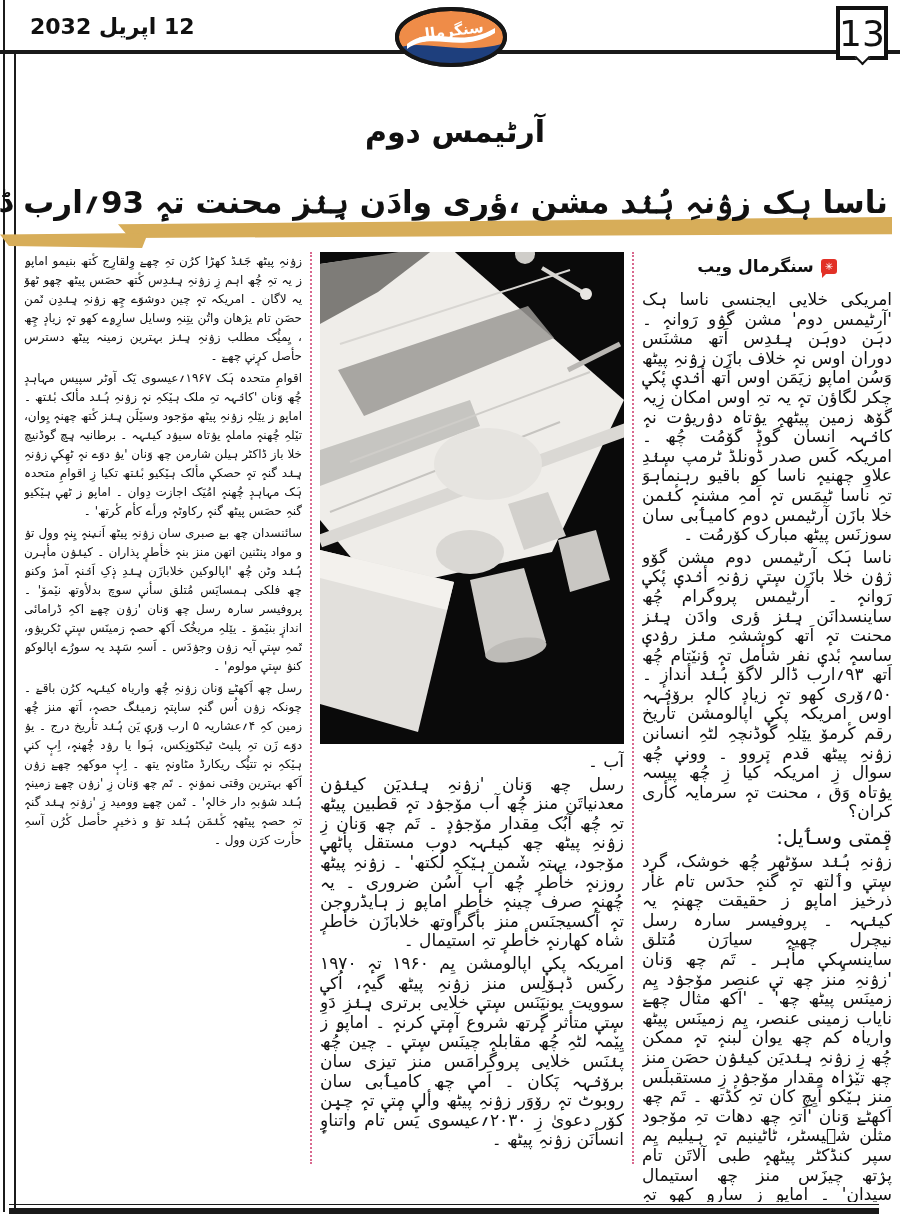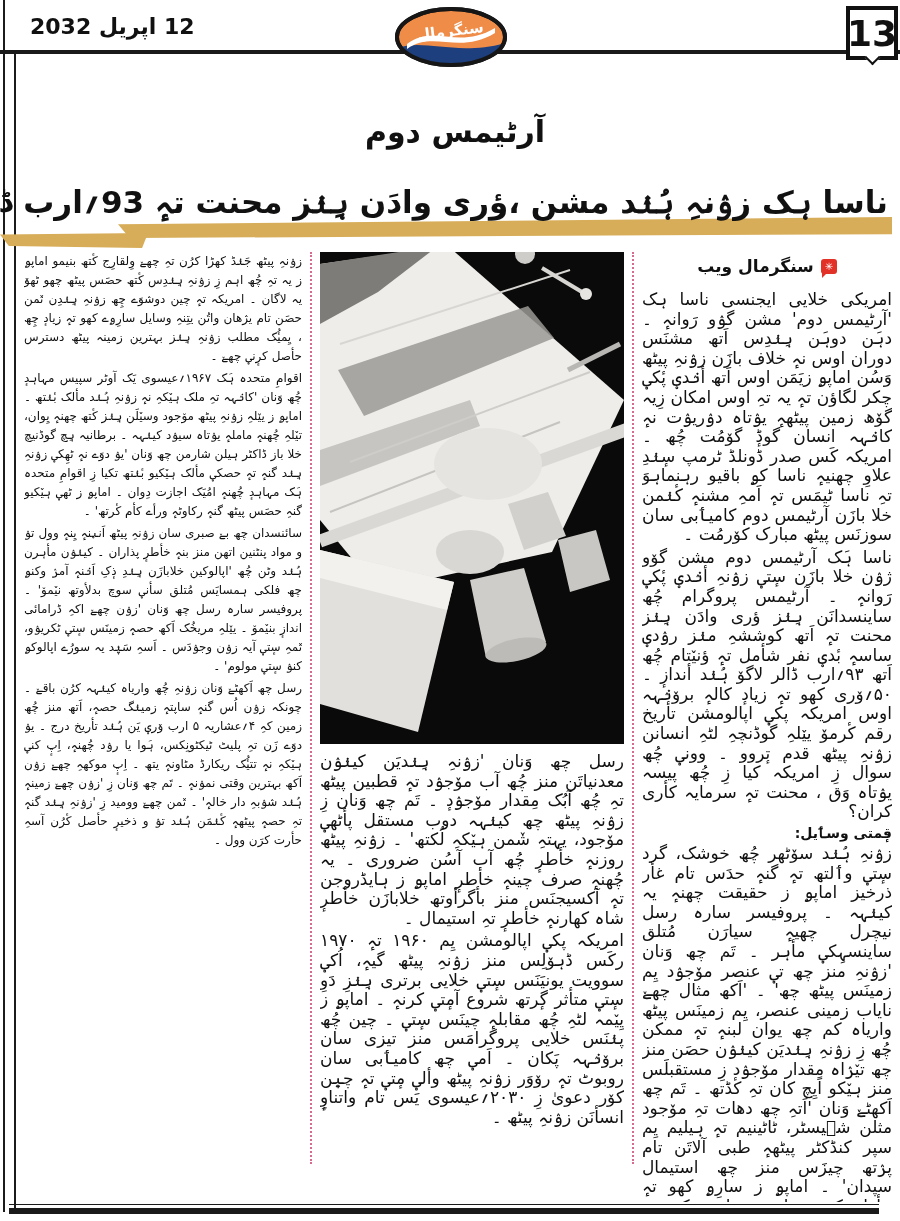--- a/index.html
+++ b/index.html
@@ -13,23 +13,23 @@
   .header-rule{position:absolute;left:0;right:0;top:50px;height:4px;background:#1a1a1a;}
   .bottom-rule-thick{position:absolute;left:9px;width:870px;top:1208px;height:6px;background:#1a1a1a;}
   .bottom-rule-thin{position:absolute;left:9px;width:870px;top:1204px;height:1px;background:#1a1a1a;}
   
   .date{
     position:absolute;top:14px;left:30px;width:180px;direction:rtl;text-align:left;
     font-size:22px;font-weight:bold;letter-spacing:.5px;
   }
   .logo{position:absolute;left:393px;top:6px;width:116px;height:62px;}
   .pagebox{
-    position:absolute;right:2px;top:6px;width:44px;height:46px;background:#fff;
+    position:absolute;right:12px;top:6px;width:44px;height:46px;background:#fff;
     border:4px solid #111;display:flex;align-items:center;justify-content:center;
-    font-size:36px;font-weight:bold;z-index:3;
+    font-size:36px;font-weight:normal;z-index:3;
   }
   .pagebox .notch{
     position:absolute;bottom:-7px;left:50%;margin-left:-5px;width:9px;height:9px;background:#fff;
     border-right:2px solid #111;border-bottom:2px solid #111;transform:rotate(45deg);
   }
   
   .kicker{
     position:absolute;top:114px;left:0;right:0;text-align:center;direction:rtl;
     font-size:30px;font-weight:bold;padding-left:10px;
   }
@@ -53,21 +53,21 @@
   .colsep{width:0;border-left:2px dotted #d9698f;height:912px;align-self:flex-start;}
   .col{overflow:hidden;direction:rtl;}
   .col-left{width:278px;height:950px;display:flex;flex-direction:column;}
   .col-mid{width:304px;height:950px;}
   .col-right{width:250px;height:950px;}
   .col-left .paras{flex:1 1 auto;overflow:hidden;}
   .body-text{
     font-size:17px;line-height:19.6px;text-align:justify;margin:0 0 3px 0;
   }
   .col-left .body-text{font-size:12px;line-height:19px;}
-  .subhead{font-size:14px;font-weight:bold;margin:2px 0 3px 0;text-align:right;}
+  .subhead{font-size:20px;font-weight:normal;margin:2px 0 3px 0;text-align:right;}
   .credit{
     text-align:center;font-weight:bold;font-size:13.5px;margin:6px 0 28px 0;direction:rtl;
   }
   
   .byline-row{
     display:flex;align-items:center;justify-content:center;gap:7px;direction:rtl;
     margin:4px 0 14px 0;
   }
   .byline-text{font-size:17px;font-weight:bold;}
   .byline-icon{
@@ -161,20 +161,21 @@
 
           <polygon points="0,298 134,330 98,480 0,452" fill="#e2e0dc"></polygon>
           <polygon points="0,298 134,330 127,358 0,326" fill="#f3f1ed"></polygon>
 
           <line x1="222" y1="16" x2="262" y2="40" stroke="#d8d6d2" stroke-width="4"></line>
           <circle cx="266" cy="42" r="6" fill="#e8e6e2"></circle>
           <line x1="248" y1="118" x2="300" y2="92" stroke="#b9b7b3" stroke-width="5"></line>
           <circle cx="205" cy="2" r="10" fill="#cfcdc9"></circle>
         </svg>
       </div>
+      <p class="body-text">آب ۔</p>
       <p class="body-text">رسل چھ وَنان 'زوٛنہِ ہِنٛدیَن کینٛوٛن معدنیاتَن منز چُھ آب مۆجوٛد تہٕ قطبین پیٹھ تہِ چُھ آبُک مِقدار مۆجوٛدٕ ۔ تَم چھ وَنان زِ زوٛنہِ پیٹھ چھ کینٛہہ دوب مستقل پأٹھؠ مۆجود، یہتہِ شٚمن ہیٚکہِ لُکتھ' ۔ زوٛنہِ پیٹھ روزنہٕ خأطرٕ چُھ آب آسُن ضروری ۔ یہ چُھنہٕ صرف چینہٕ خأطرٕ اماپۄ ز ہایڈروجن تہٕ آکسیجنَس منز بأگرأوتھ خلابازَن خأطرٕ شاہ کھارنہٕ خأطرٕ تہِ استیمال ۔</p>
       <p class="body-text">امریکہ پکؠ اپالومشن یِم ۱۹۶۰ تہٕ ۱۹۷۰ رکَس ڈہوٚلِس منز زوٛنہِ پیٹھ گیہٕ، اُکؠ سوویت یونیَنَس سٕتؠ خلایی برتری ہِنٛزِ دَوِ سٕتؠ متأثر گٕرتھ شروع آمٕتؠ کرنہٕ ۔ اماپۄ ز یِیٚمہ لٹہِ چُھ مقابلہٕ چینَس سٕتؠ ۔ چین چُھ پنٛنَس خلایی پروگرامَس منز تیزی سان بروٚنٛہہ پَکان ۔ اَمؠ چھ کامیٲبی سان روبوٹ تہٕ روٚوَر زوٛنہِ پیٹھ وألؠ مٕتؠ تہٕ چیٖن کوٚر دعویٰ زِ ۲۰۳۰؍عیسوی یَس تام واتناوِٕ انسأنَن زوٛنہِ پیٹھ ۔</p>
     </div>
 
     <div class="colsep"></div>
 
     <div class="col col-right">
       <div class="byline-row">
         <span class="byline-icon">✳</span>
         <span class="byline-text">سنگرمال ویب</span>

